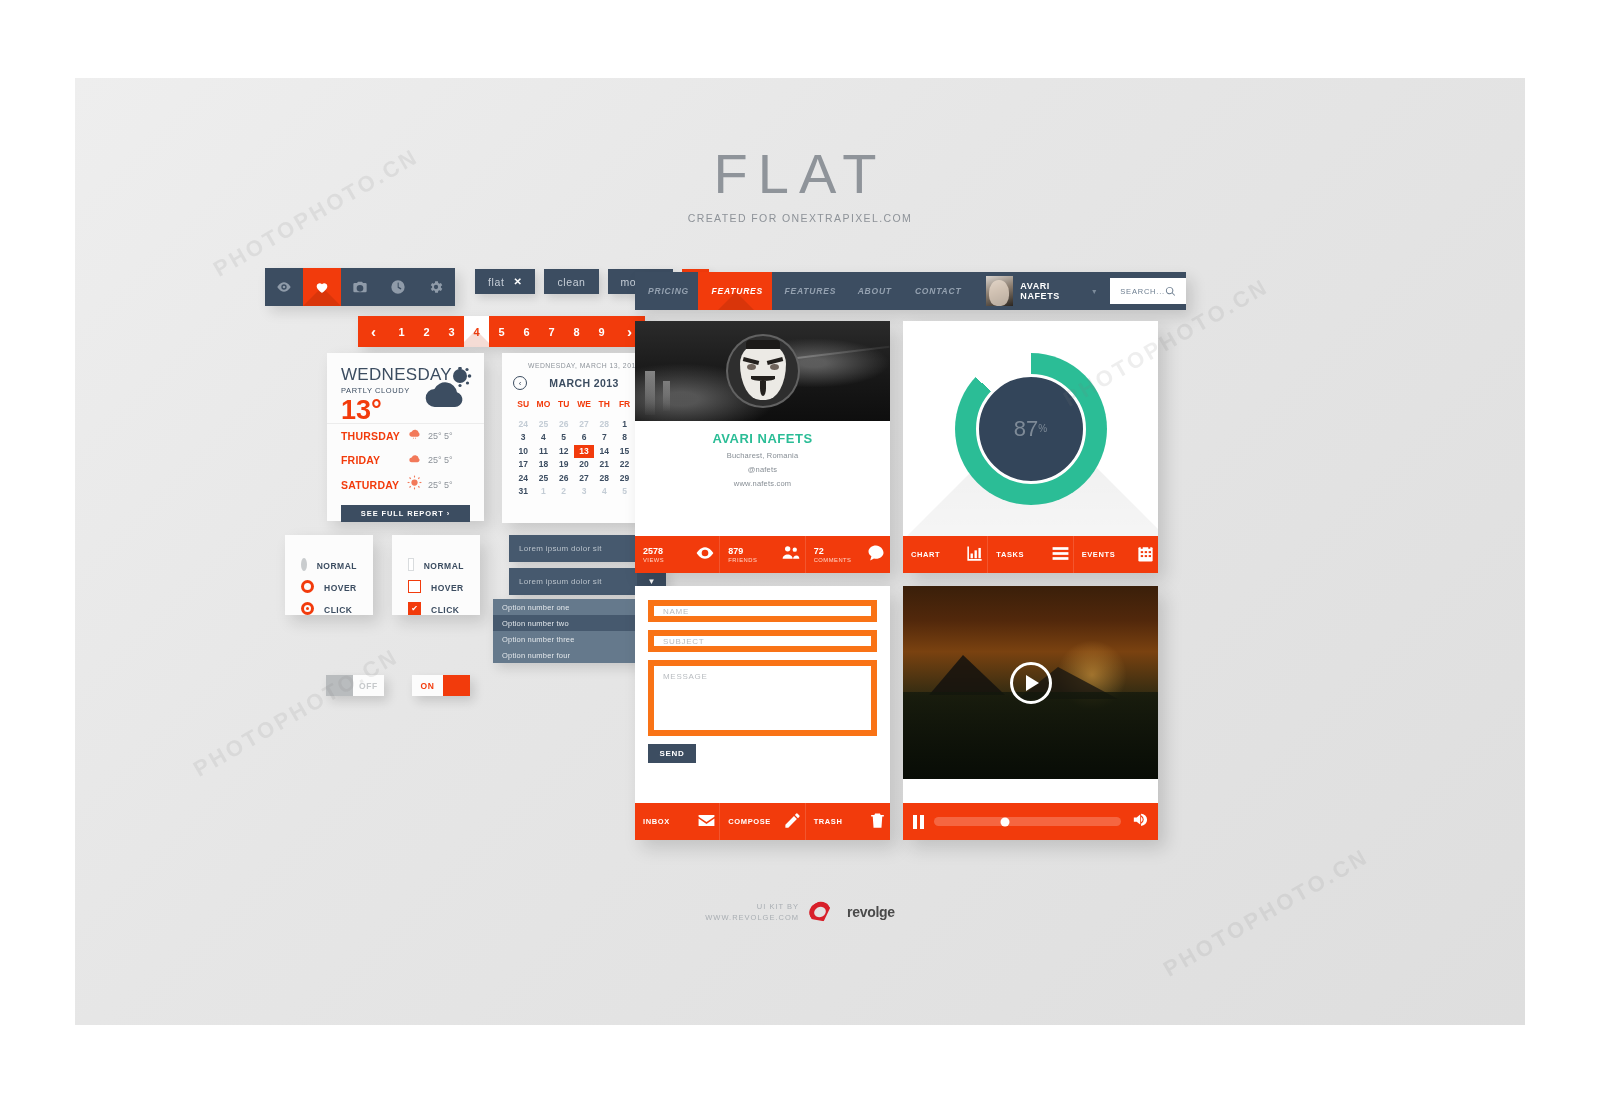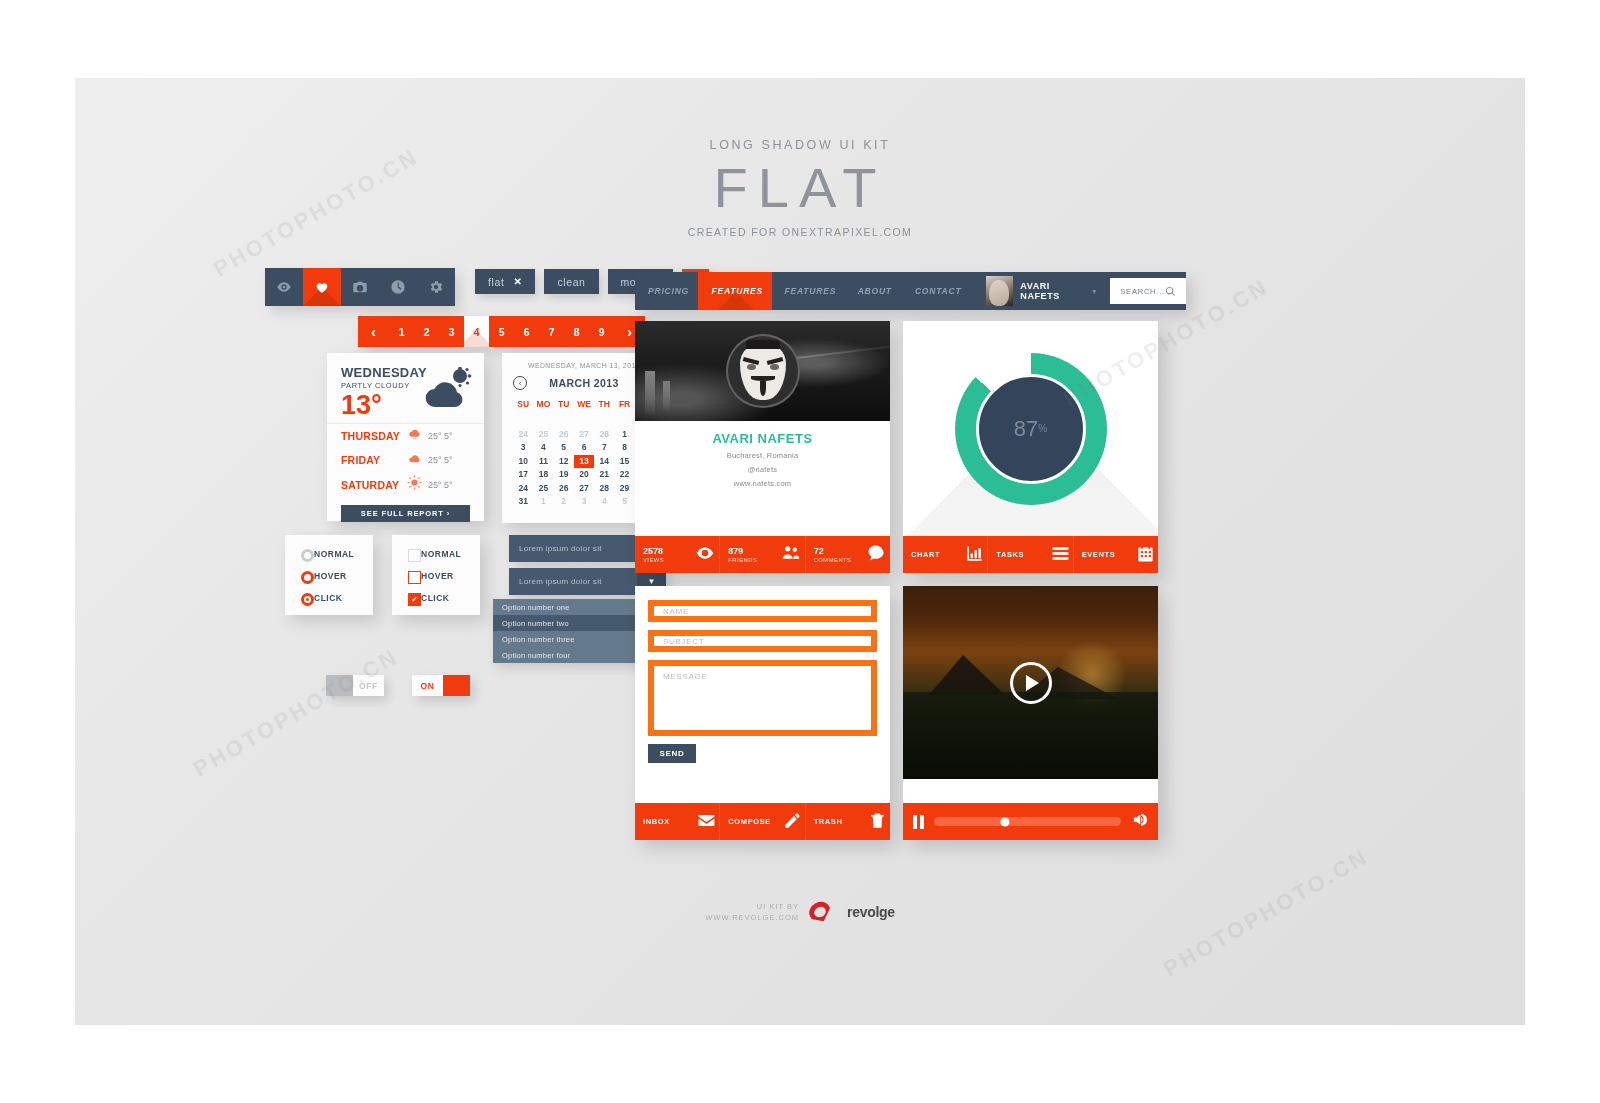--- a/index.html
+++ b/index.html
@@ -52,21 +52,21 @@
   .pager .pg.active { background:#ffffff; color:#f23b0c; overflow:hidden;}
   .pager .pg.active::after{
     content:""; position:absolute; left:46%; top:46%; width:48px; height:48px;
     background:rgba(200,60,20,.18); transform:rotate(45deg); transform-origin:0 0;
   }
 
   
   .weather { position:absolute; left:252px; top:275px; width:157px; height:168px;
     background:#fcfcfc; box-shadow:6px 7px 15px rgba(0,0,0,.14); }
   .w-top { padding:12px 14px 8px; position:relative; height:70px; }
-  .w-day { font-size:13px; font-weight:bold; color:#3c4d61; letter-spacing:.3px; }
+  .w-day { font-size:17px; font-weight:normal; color:#3c4d61; letter-spacing:.3px; }
   .w-cond { font-size:7.5px; color:#3c4d61; letter-spacing:.6px; margin-top:1px;}
   .w-temp { font-size:27px; font-weight:bold; color:#f23b0c; line-height:1; margin-top:2px;}
   .w-icon { position:absolute; right:9px; top:14px; }
   .w-div { height:1px; background:#ececec; margin:0 0px; }
   .w-row { display:flex; align-items:center; padding:3px 14px; }
   .w-rday { font-size:10.5px; font-weight:bold; color:#f23b0c; width:62px; letter-spacing:.2px;}
   .w-rico { width:22px; text-align:center; }
   .w-rtemp { font-size:9px; color:#8c9299; margin-left:3px; }
   .w-btn { margin:8px 14px 0; height:17px; background:#3c4d61; color:#fff; font-size:7.5px;
     font-weight:bold; letter-spacing:.9px; display:flex; align-items:center; justify-content:center;}
@@ -75,30 +75,30 @@
   .calendar { position:absolute; left:427px; top:275px; width:164px; height:170px;
     background:#fdfdfd; box-shadow:6px 7px 15px rgba(0,0,0,.14); padding:9px 11px; }
   .cal-top { font-size:6.8px; color:#8e949b; text-align:center; letter-spacing:.5px; }
   .cal-nav { display:flex; align-items:center; justify-content:space-between; margin-top:7px; }
   .cal-circ { width:14px; height:14px; border:1.4px solid #3c4d61; border-radius:50%;
     display:flex; align-items:center; justify-content:center; font-size:8px; color:#3c4d61;}
   .cal-mon { font-size:10.5px; font-weight:bold; color:#3c4d61; letter-spacing:.4px; }
   .cal-grid { display:grid; grid-template-columns:repeat(7,1fr); margin-top:8px; }
   .cal-grid div { text-align:center; font-size:8.5px; font-weight:bold; color:#3c4d61;
     line-height:13.5px; }
-  .cal-grid .dow { color:#f23b0c; font-size:8.5px; margin-bottom:16px; }
+  .cal-grid .dow { color:#f23b0c; font-size:8.5px; margin-bottom:6px; }
   .cal-grid .mut { color:#c3ccd5; }
   .cal-grid .sel { background:#f23b0c; color:#fff; position:relative; overflow:hidden;}
 
   
   .ctl-card { position:absolute; background:#fcfcfc; box-shadow:6px 7px 15px rgba(0,0,0,.14);
     padding:14px 16px; }
   .ctl-radio { left:210px; top:457px; width:88px; height:80px; }
   .ctl-check { left:317px; top:457px; width:88px; height:80px; }
-  .ctl-row { display:flex; align-items:flex-start; gap:0; height:22px; }
+  .ctl-row { display:flex; align-items:flex-end; gap:10px; height:22px; }
   .ctl-lbl { font-size:8.5px; font-weight:bold; color:#3c4d61; letter-spacing:.5px; }
   .r-nrm { width:13px; height:13px; border-radius:50%; background:#c9ccce; position:relative;}
   .r-nrm::after{content:"";position:absolute;inset:3px;background:#fcfcfc;border-radius:50%;}
   .r-hov { width:13px; height:13px; border-radius:50%; background:#f23b0c; position:relative;}
   .r-hov::after{content:"";position:absolute;inset:3px;background:#fcfcfc;border-radius:50%;}
   .r-clk { width:13px; height:13px; border-radius:50%; background:#f23b0c; position:relative;}
   .r-clk::after{content:"";position:absolute;inset:3px;background:#fcfcfc;border-radius:50%;}
   .r-clk::before{content:"";position:absolute;inset:5px;background:#f23b0c;border-radius:50%;z-index:2;}
   .c-nrm { width:13px; height:13px; background:#fff; border:1.5px solid #d9dcde; }
   .c-hov { width:13px; height:13px; background:#fff; border:1.5px solid #f23b0c; }
@@ -276,21 +276,20 @@
   
   .wm { position:absolute; color:rgba(120,120,120,.13); font-size:22px; font-weight:bold;
     letter-spacing:3px; transform:rotate(-30deg); pointer-events:none; user-select:none;}
 </style>
 </head>
 <body>
 
 <div class="stage">
 
   <div class="title-block">
-    <div class="kit-sup">LONG SHADOW UI KIT</div>
     <div class="kit-main">FLAT</div>
     <div class="kit-sub">CREATED FOR ONEXTRAPIXEL.COM</div>
   </div>
 
   <div class="icon-bar">
     <div class="cell">
       <svg viewBox="0 0 24 24">
           <path d="M12 5C6 5 2 12 2 12s4 7 10 7 10-7 10-7-4-7-10-7zm0 11a4 4 0 110-8 4 4 0 010 8zm0-6a2 2 0 100 4 2 2 0 000-4z"></path>
         </svg>
     </div>

